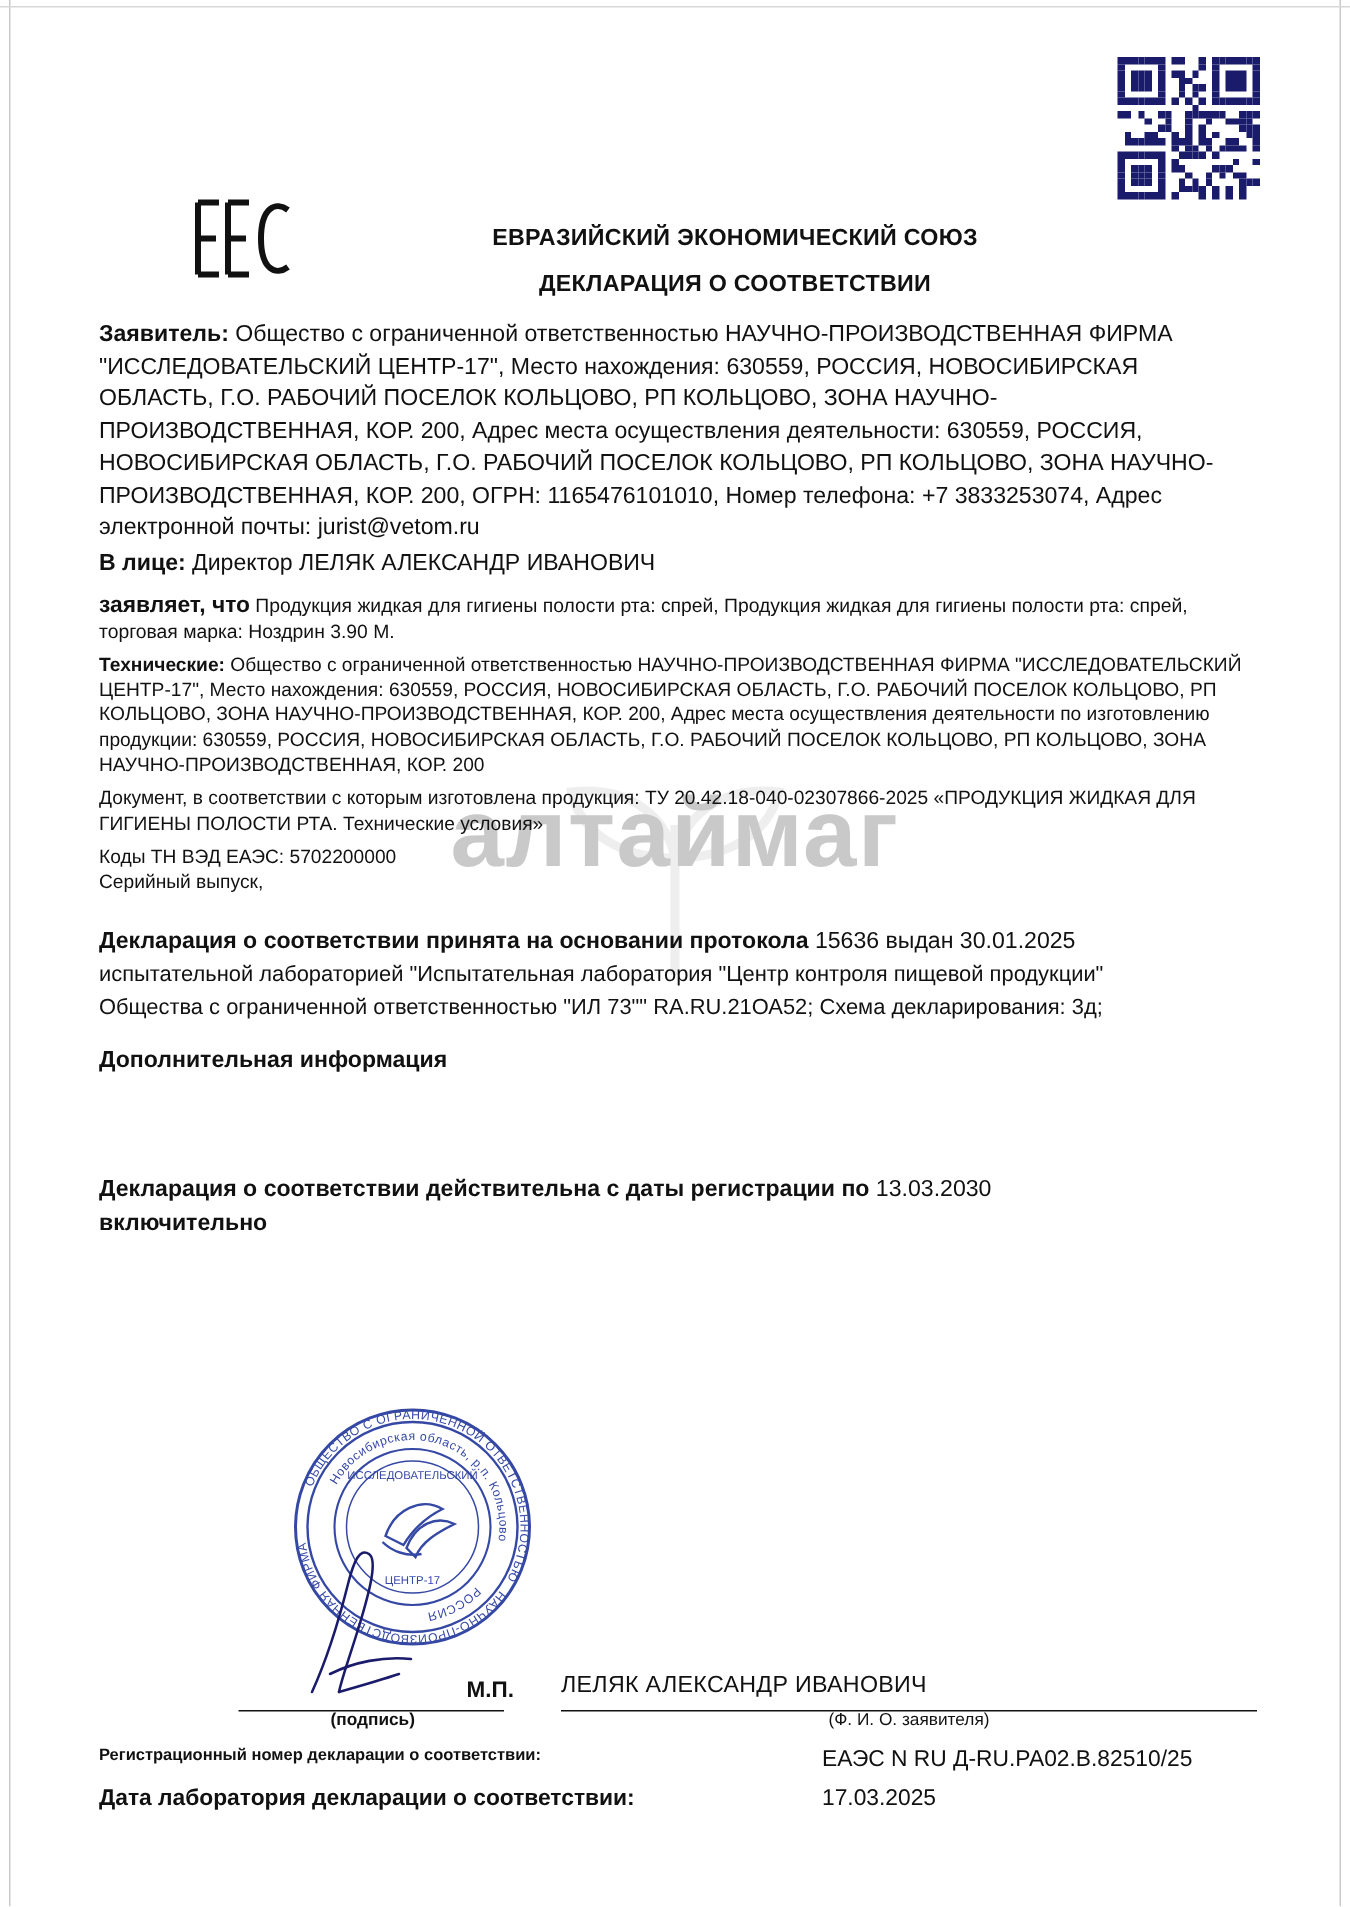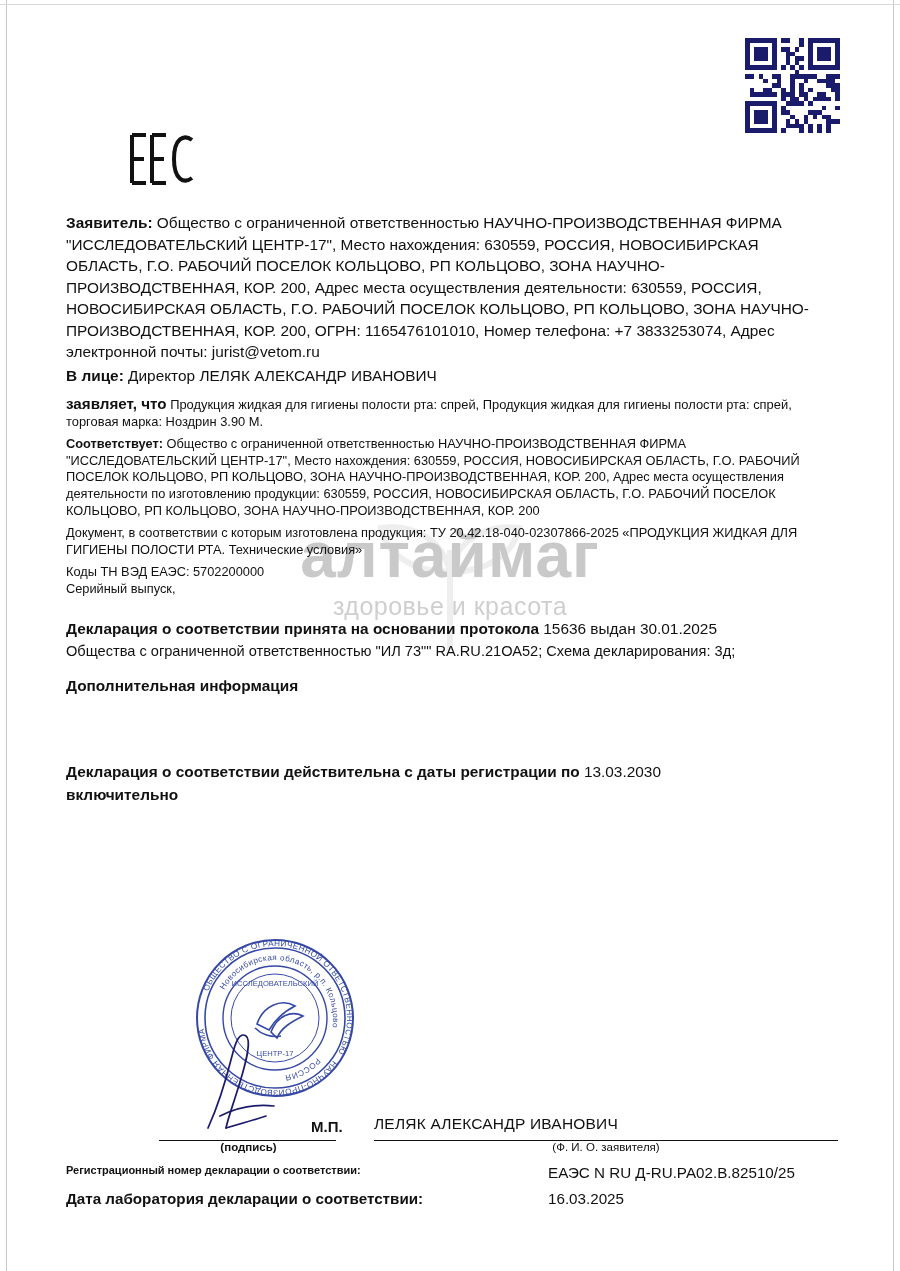--- a/index.html
+++ b/index.html
@@ -715,66 +715,70 @@
         <path d="M4 51 L18 51"></path>
         <path d="M24 3 L24 51"></path>
         <path d="M24 3 L38 3"></path>
         <path d="M24 27 L36 27"></path>
         <path d="M24 51 L38 51"></path>
         <path d="M64 8 C56 2, 46 6, 46 27 C46 48, 56 52, 64 46"></path>
       </g>
     </svg>
   </div>
 
+  <div class="doc-head">
+    <div class="t1">ЕВРАЗИЙСКИЙ ЭКОНОМИЧЕСКИЙ СОЮЗ</div>
+    <div class="t2">ДЕКЛАРАЦИЯ О СООТВЕТСТВИИ</div>
+  </div>
 
   <div class="watermark">
     <svg class="wm-leaf" viewBox="0 0 210 150" xmlns="http://www.w3.org/2000/svg">
       <g fill="none" stroke="#c9c9c9" stroke-width="6">
         <path d="M105 140 C105 100, 105 70, 105 40"></path>
         <path d="M105 62 C70 62, 42 46, 36 18 C70 14, 98 30, 105 62 Z"></path>
         <path d="M105 62 C140 62, 168 46, 174 18 C140 14, 112 30, 105 62 Z"></path>
       </g>
     </svg>
     <div class="wm-title">алтаймаг</div>
-    <div class="wm-sub">здоровье и красота</div>
   </div>
 
   <div class="body-block">
 
     <p class="p-big">
       <span class="b">Заявитель:</span>
       <span>Общество с ограниченной ответственностью НАУЧНО-ПРОИЗВОДСТВЕННАЯ ФИРМА "ИССЛЕДОВАТЕЛЬСКИЙ ЦЕНТР-17", Место нахождения: 630559, РОССИЯ, НОВОСИБИРСКАЯ ОБЛАСТЬ, Г.О. РАБОЧИЙ ПОСЕЛОК КОЛЬЦОВО, РП КОЛЬЦОВО, ЗОНА НАУЧНО-ПРОИЗВОДСТВЕННАЯ, КОР. 200, Адрес места осуществления деятельности: 630559, РОССИЯ, НОВОСИБИРСКАЯ ОБЛАСТЬ, Г.О. РАБОЧИЙ ПОСЕЛОК КОЛЬЦОВО, РП КОЛЬЦОВО, ЗОНА НАУЧНО-ПРОИЗВОДСТВЕННАЯ, КОР. 200, ОГРН: 1165476101010, Номер телефона: +7 3833253074, Адрес электронной почты: jurist@vetom.ru</span>
     </p>
 
     <p class="p-big">
       <span class="b">В лице:</span>
       <span>Директор ЛЕЛЯК АЛЕКСАНДР ИВАНОВИЧ</span>
     </p>
 
     <p class="p-small mt10">
       <span class="b" style="font-size:15.2px">заявляет, что</span>
       <span style="font-size:12.9px">Продукция жидкая для гигиены полости рта: спрей, Продукция жидкая для гигиены полости рта: спрей, торговая марка: Ноздрин 3.90 М.</span>
     </p>
 
     <p class="p-small mt6">
-      <span class="b">Соответствует:</span>
+      <span class="b">Технические:</span>
       <span>Общество с ограниченной ответственностью НАУЧНО-ПРОИЗВОДСТВЕННАЯ ФИРМА "ИССЛЕДОВАТЕЛЬСКИЙ ЦЕНТР-17", Место нахождения: 630559, РОССИЯ, НОВОСИБИРСКАЯ ОБЛАСТЬ, Г.О. РАБОЧИЙ ПОСЕЛОК КОЛЬЦОВО, РП КОЛЬЦОВО, ЗОНА НАУЧНО-ПРОИЗВОДСТВЕННАЯ, КОР. 200, Адрес места осуществления деятельности по изготовлению продукции: 630559, РОССИЯ, НОВОСИБИРСКАЯ ОБЛАСТЬ, Г.О. РАБОЧИЙ ПОСЕЛОК КОЛЬЦОВО, РП КОЛЬЦОВО, ЗОНА НАУЧНО-ПРОИЗВОДСТВЕННАЯ, КОР. 200</span>
     </p>
 
     <p class="p-small mt6">Документ, в соответствии с которым изготовлена продукция: ТУ 20.42.18-040-02307866-2025 «ПРОДУКЦИЯ ЖИДКАЯ ДЛЯ ГИГИЕНЫ ПОЛОСТИ РТА. Технические условия»</p>
 
     <p class="p-small mt6">Коды ТН ВЭД ЕАЭС: 5702200000</p>
 
     <p class="p-small">Серийный выпуск,</p>
 
 
     <p class="p-big mt20">
       <span class="b">Декларация о соответствии принята на основании протокола</span>
       <span>15636 выдан 30.01.2025</span>
     </p>
+    <p class="p-big" style="font-size:14.6px;line-height:20px">испытательной лабораторией "Испытательная лаборатория "Центр контроля пищевой продукции"</p>
     <p class="p-big" style="font-size:14.6px;line-height:20px">Общества с ограниченной ответственностью "ИЛ 73"" RA.RU.21ОА52; Схема декларирования: 3д;</p>
 
     <p class="p-big mt14 b">Дополнительная информация</p>
 
     <div style="height:62px"></div>
 
     <p class="p-big">
       <span class="b">Декларация о соответствии действительна с даты регистрации по</span>
       <span>13.03.2030</span>
     </p>
@@ -824,16 +828,16 @@
     <div class="sig-name">ЛЕЛЯК АЛЕКСАНДР ИВАНОВИЧ</div>
     <div class="sig-line-left"></div>
     <div class="sig-line-right"></div>
     <div class="cap-left">(подпись)</div>
     <div class="cap-right">(Ф. И. О. заявителя)</div>
 
     <div class="reg-row">Регистрационный номер декларации о соответствии:</div>
     <div class="reg-val">ЕАЭС N RU Д-RU.РА02.В.82510/25</div>
 
     <div class="reg-row2">Дата лаборатория декларации о соответствии:</div>
-    <div class="reg-val2">16.03.2025</div>
+    <div class="reg-val2">17.03.2025</div>
   </div>
 
 </div>
 
 </body></html>

